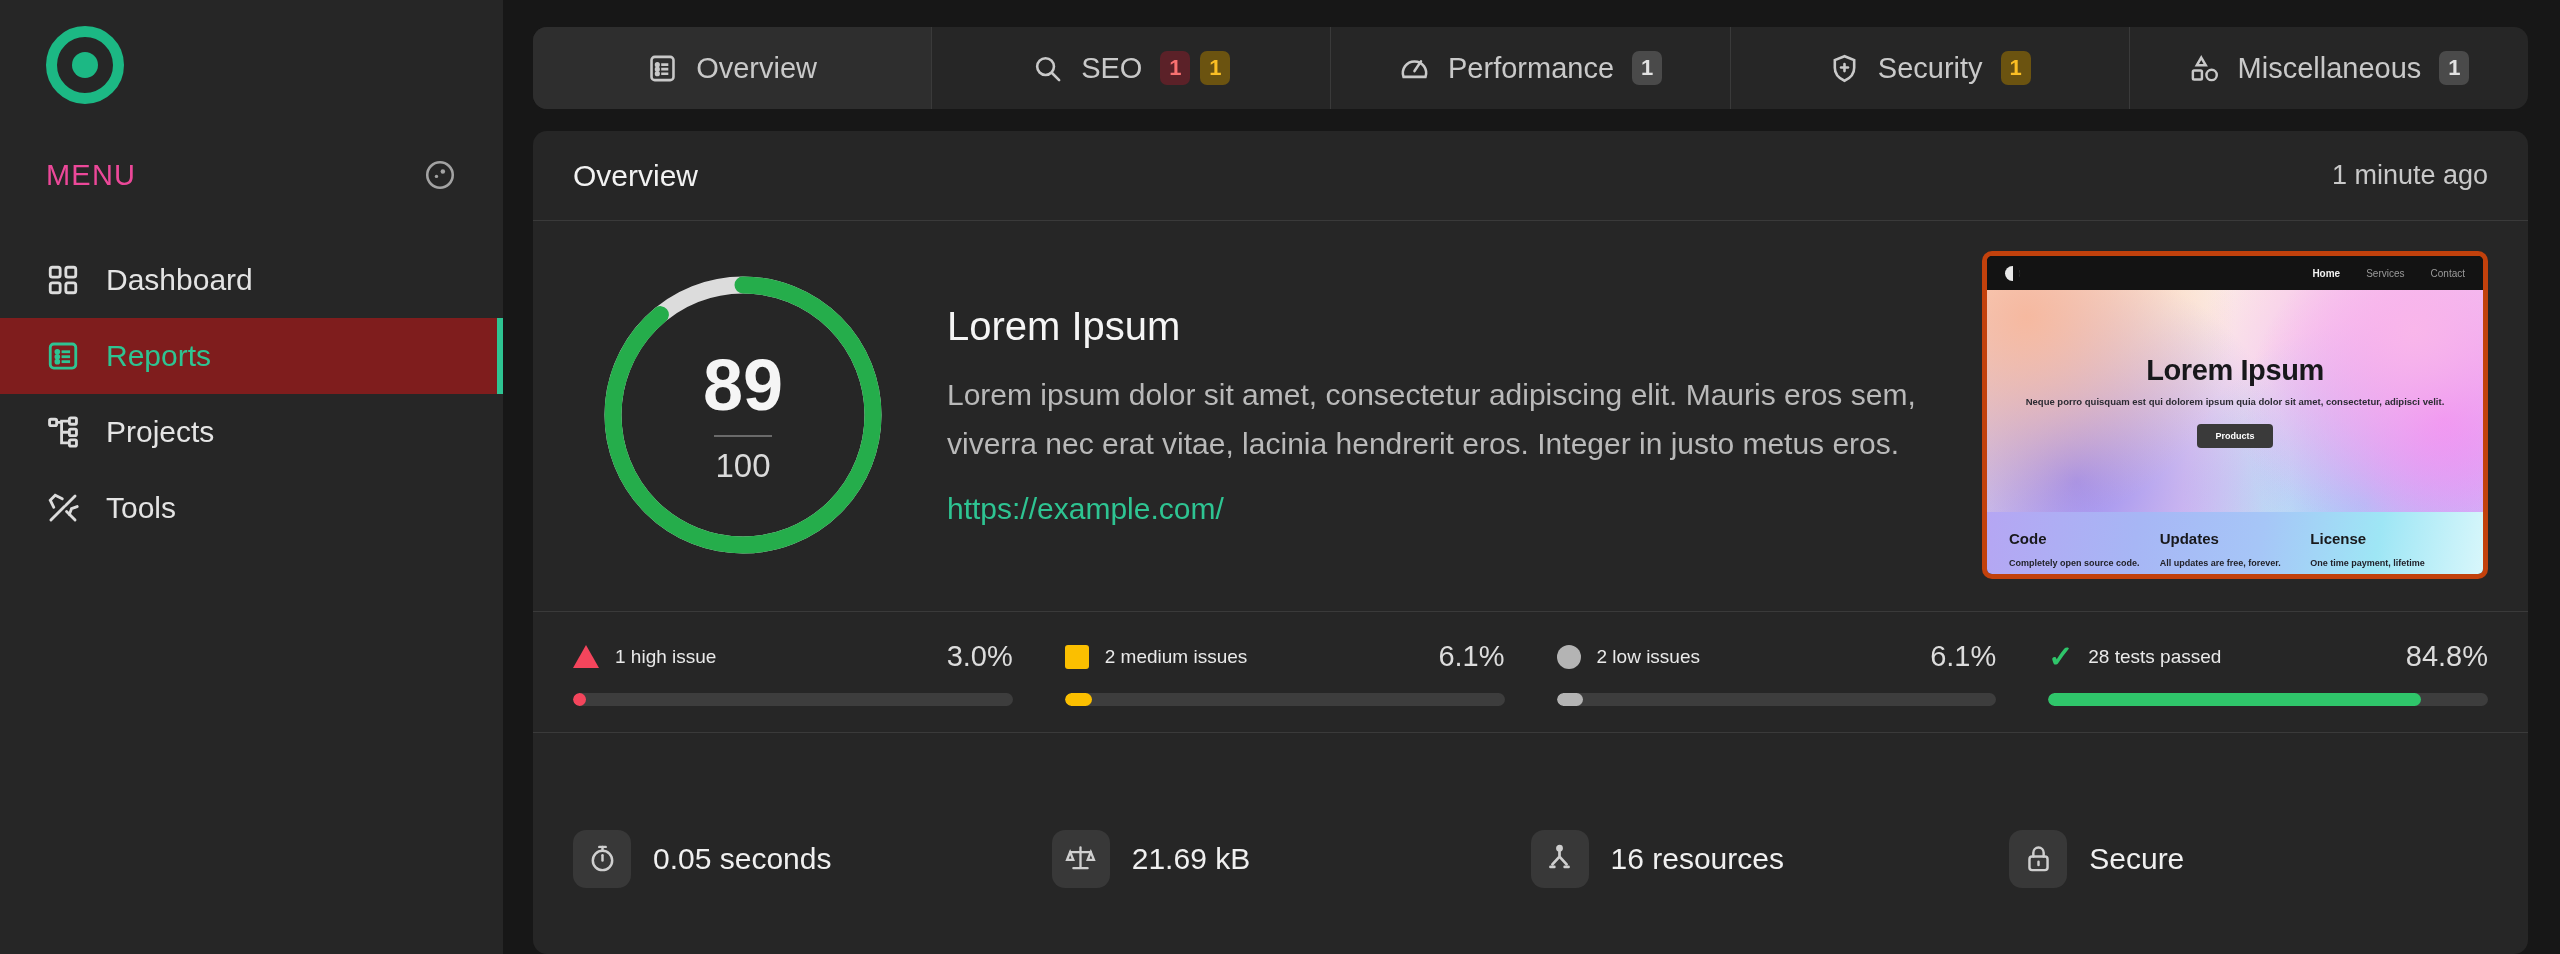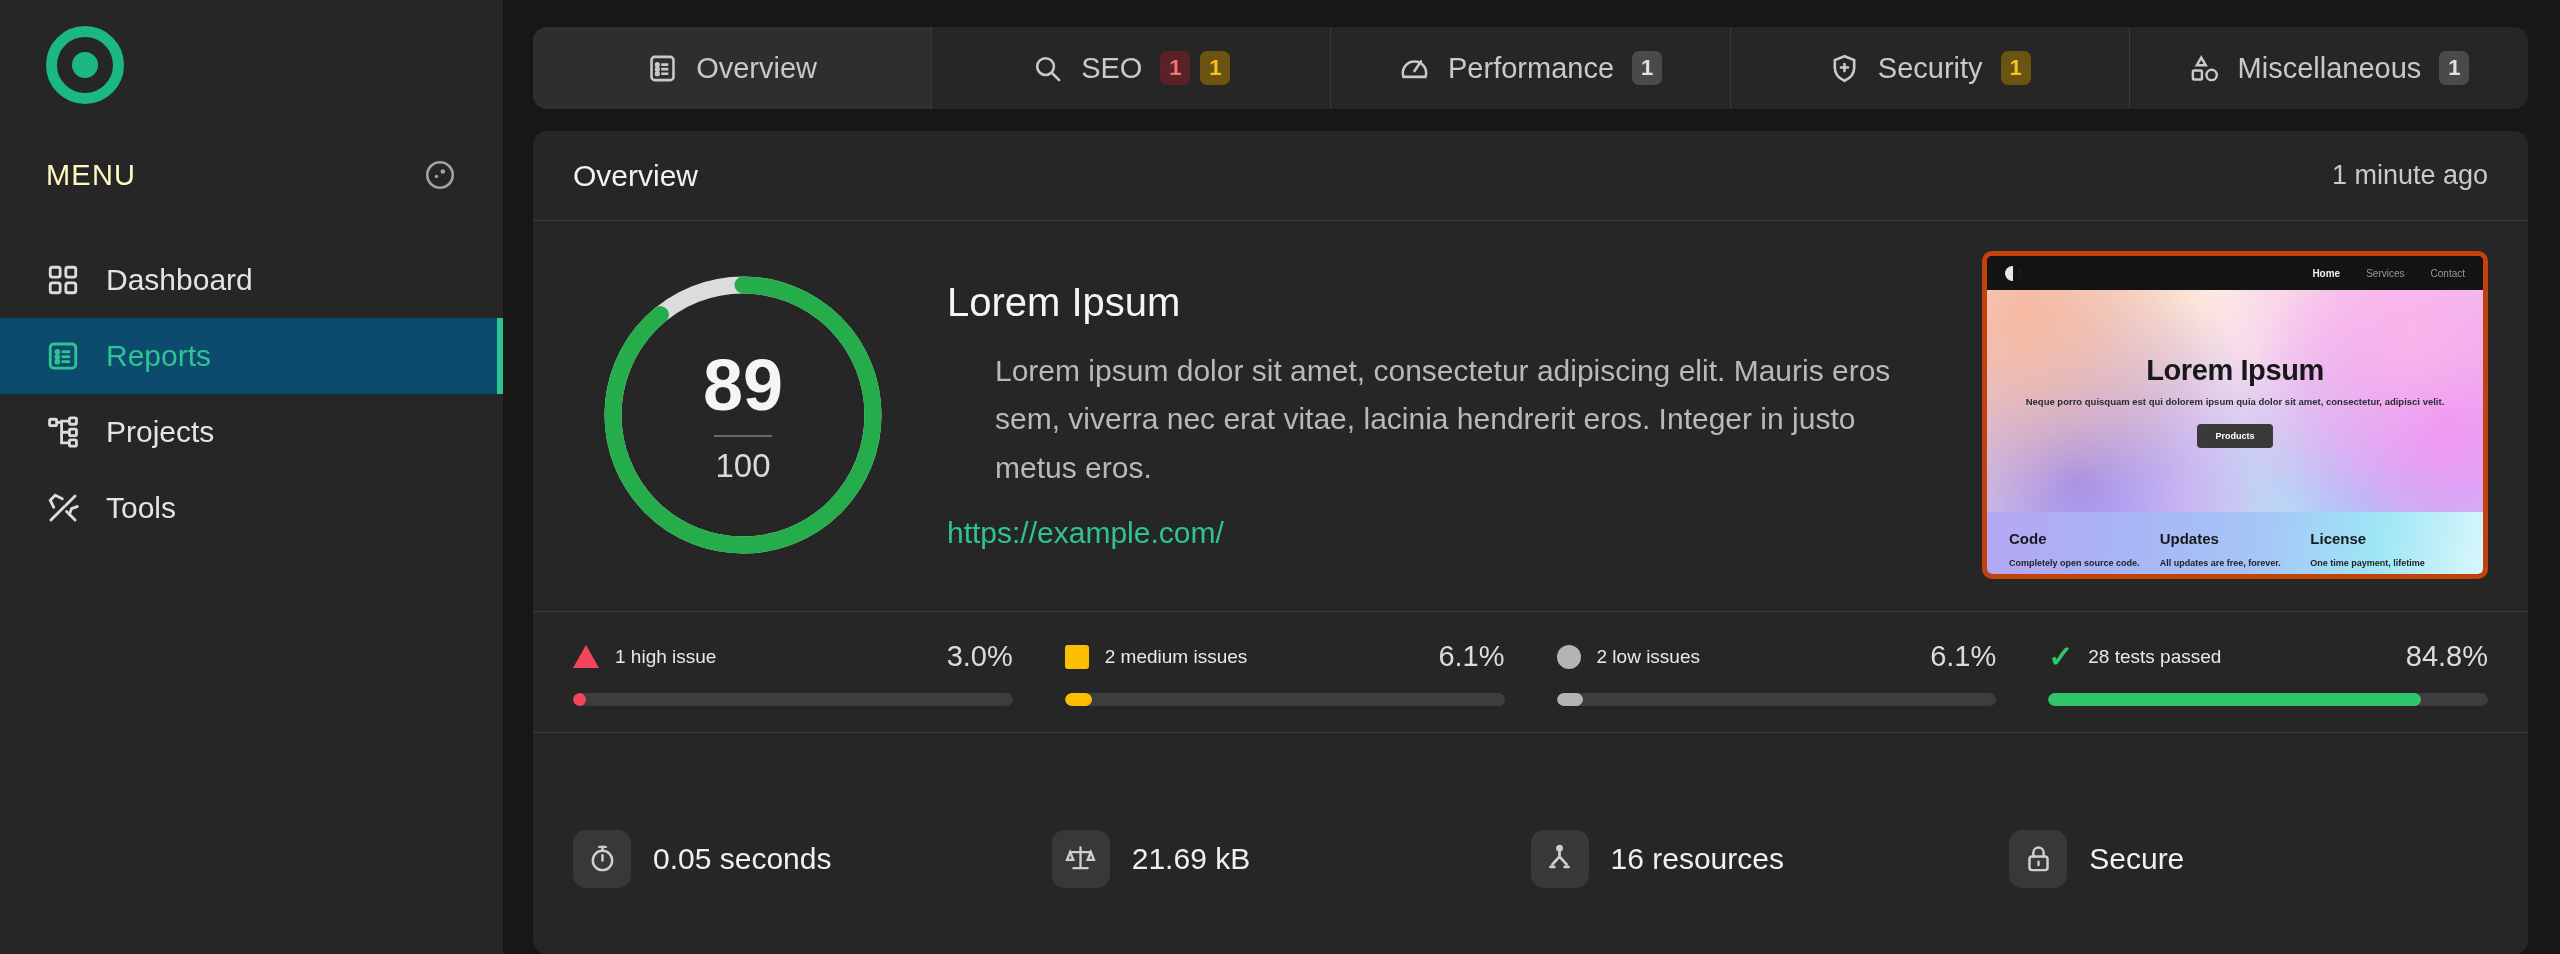--- a/index.html
+++ b/index.html
@@ -28,32 +28,32 @@
   .logo .dot {
     position: absolute; left: 50%; top: 50%;
     width: 26px; height: 26px; margin: -13px 0 0 -13px;
     background: #1cb884; border-radius: 50%;
   }
   .menu-head {
     display: flex; align-items: center; justify-content: space-between;
     padding: 0 46px 0 46px; height: 70px; margin-top: 12px;
   }
   .menu-label {
-    color: #fef9c3; font-size: 29px; letter-spacing: 1.2px; font-weight: 400;
+    color: #ec4899; font-size: 29px; letter-spacing: 1.2px; font-weight: 400;
   }
   .menu-head .acct { width: 34px; height: 34px; color: #a3a3a3; }
   .nav { margin-top: 32px; }
   .nav-item {
     display: flex; align-items: center; gap: 26px;
     height: 76px; padding-left: 46px;
     color: #e4e4e4; font-size: 30px; position: relative;
     cursor: pointer;
   }
   .nav-item .ico { width: 34px; height: 34px; flex: 0 0 34px; color: #dcdcdc; }
-  .nav-item.active { background: #0c4a6e; }
+  .nav-item.active { background: #7f1d1d; }
   .nav-item.active .label { color: #2ec492; }
   .nav-item.active .ico { color: #2ec492; }
   .nav-item.active::after {
     content: ""; position: absolute; right: 0; top: 0; bottom: 0;
     width: 6px; background: #2ec492;
   }
 
   
   .main {
     flex: 1 1 auto; height: 954px;
@@ -114,21 +114,21 @@
     position: absolute; inset: 0;
     display: flex; flex-direction: column; align-items: center;
     justify-content: center; gap: 4px;
   }
   .gauge-score { color: #f5f5f5; font-size: 72px; font-weight: 700; line-height: 1; }
   .gauge-rule { width: 58px; height: 2px; background: #6a6a6a; margin: 10px 0 8px; }
   .gauge-max { color: #dadada; font-size: 33px; line-height: 1; }
 
   .hero-text { flex: 1 1 auto; padding: 0 60px 0 34px; min-width: 0; }
   .hero-title { color: #f5f5f5; font-size: 40px; margin-bottom: 22px; font-weight: 400; }
-  .hero-desc { color: #b9b9b9; font-size: 30px; line-height: 1.62; max-width: 980px; margin-left: 48px; }
+  .hero-desc { color: #b9b9b9; font-size: 30px; line-height: 1.62; max-width: 980px; }
   .hero-link {
     display: inline-block; margin-top: 24px;
     color: #2ec492; font-size: 30px; text-decoration: none;
   }
 
   
   .thumb {
     flex: 0 0 506px; height: 328px; border-radius: 10px; overflow: hidden;
     background: #111; position: relative; border: 5px solid #c2410c;
   }

